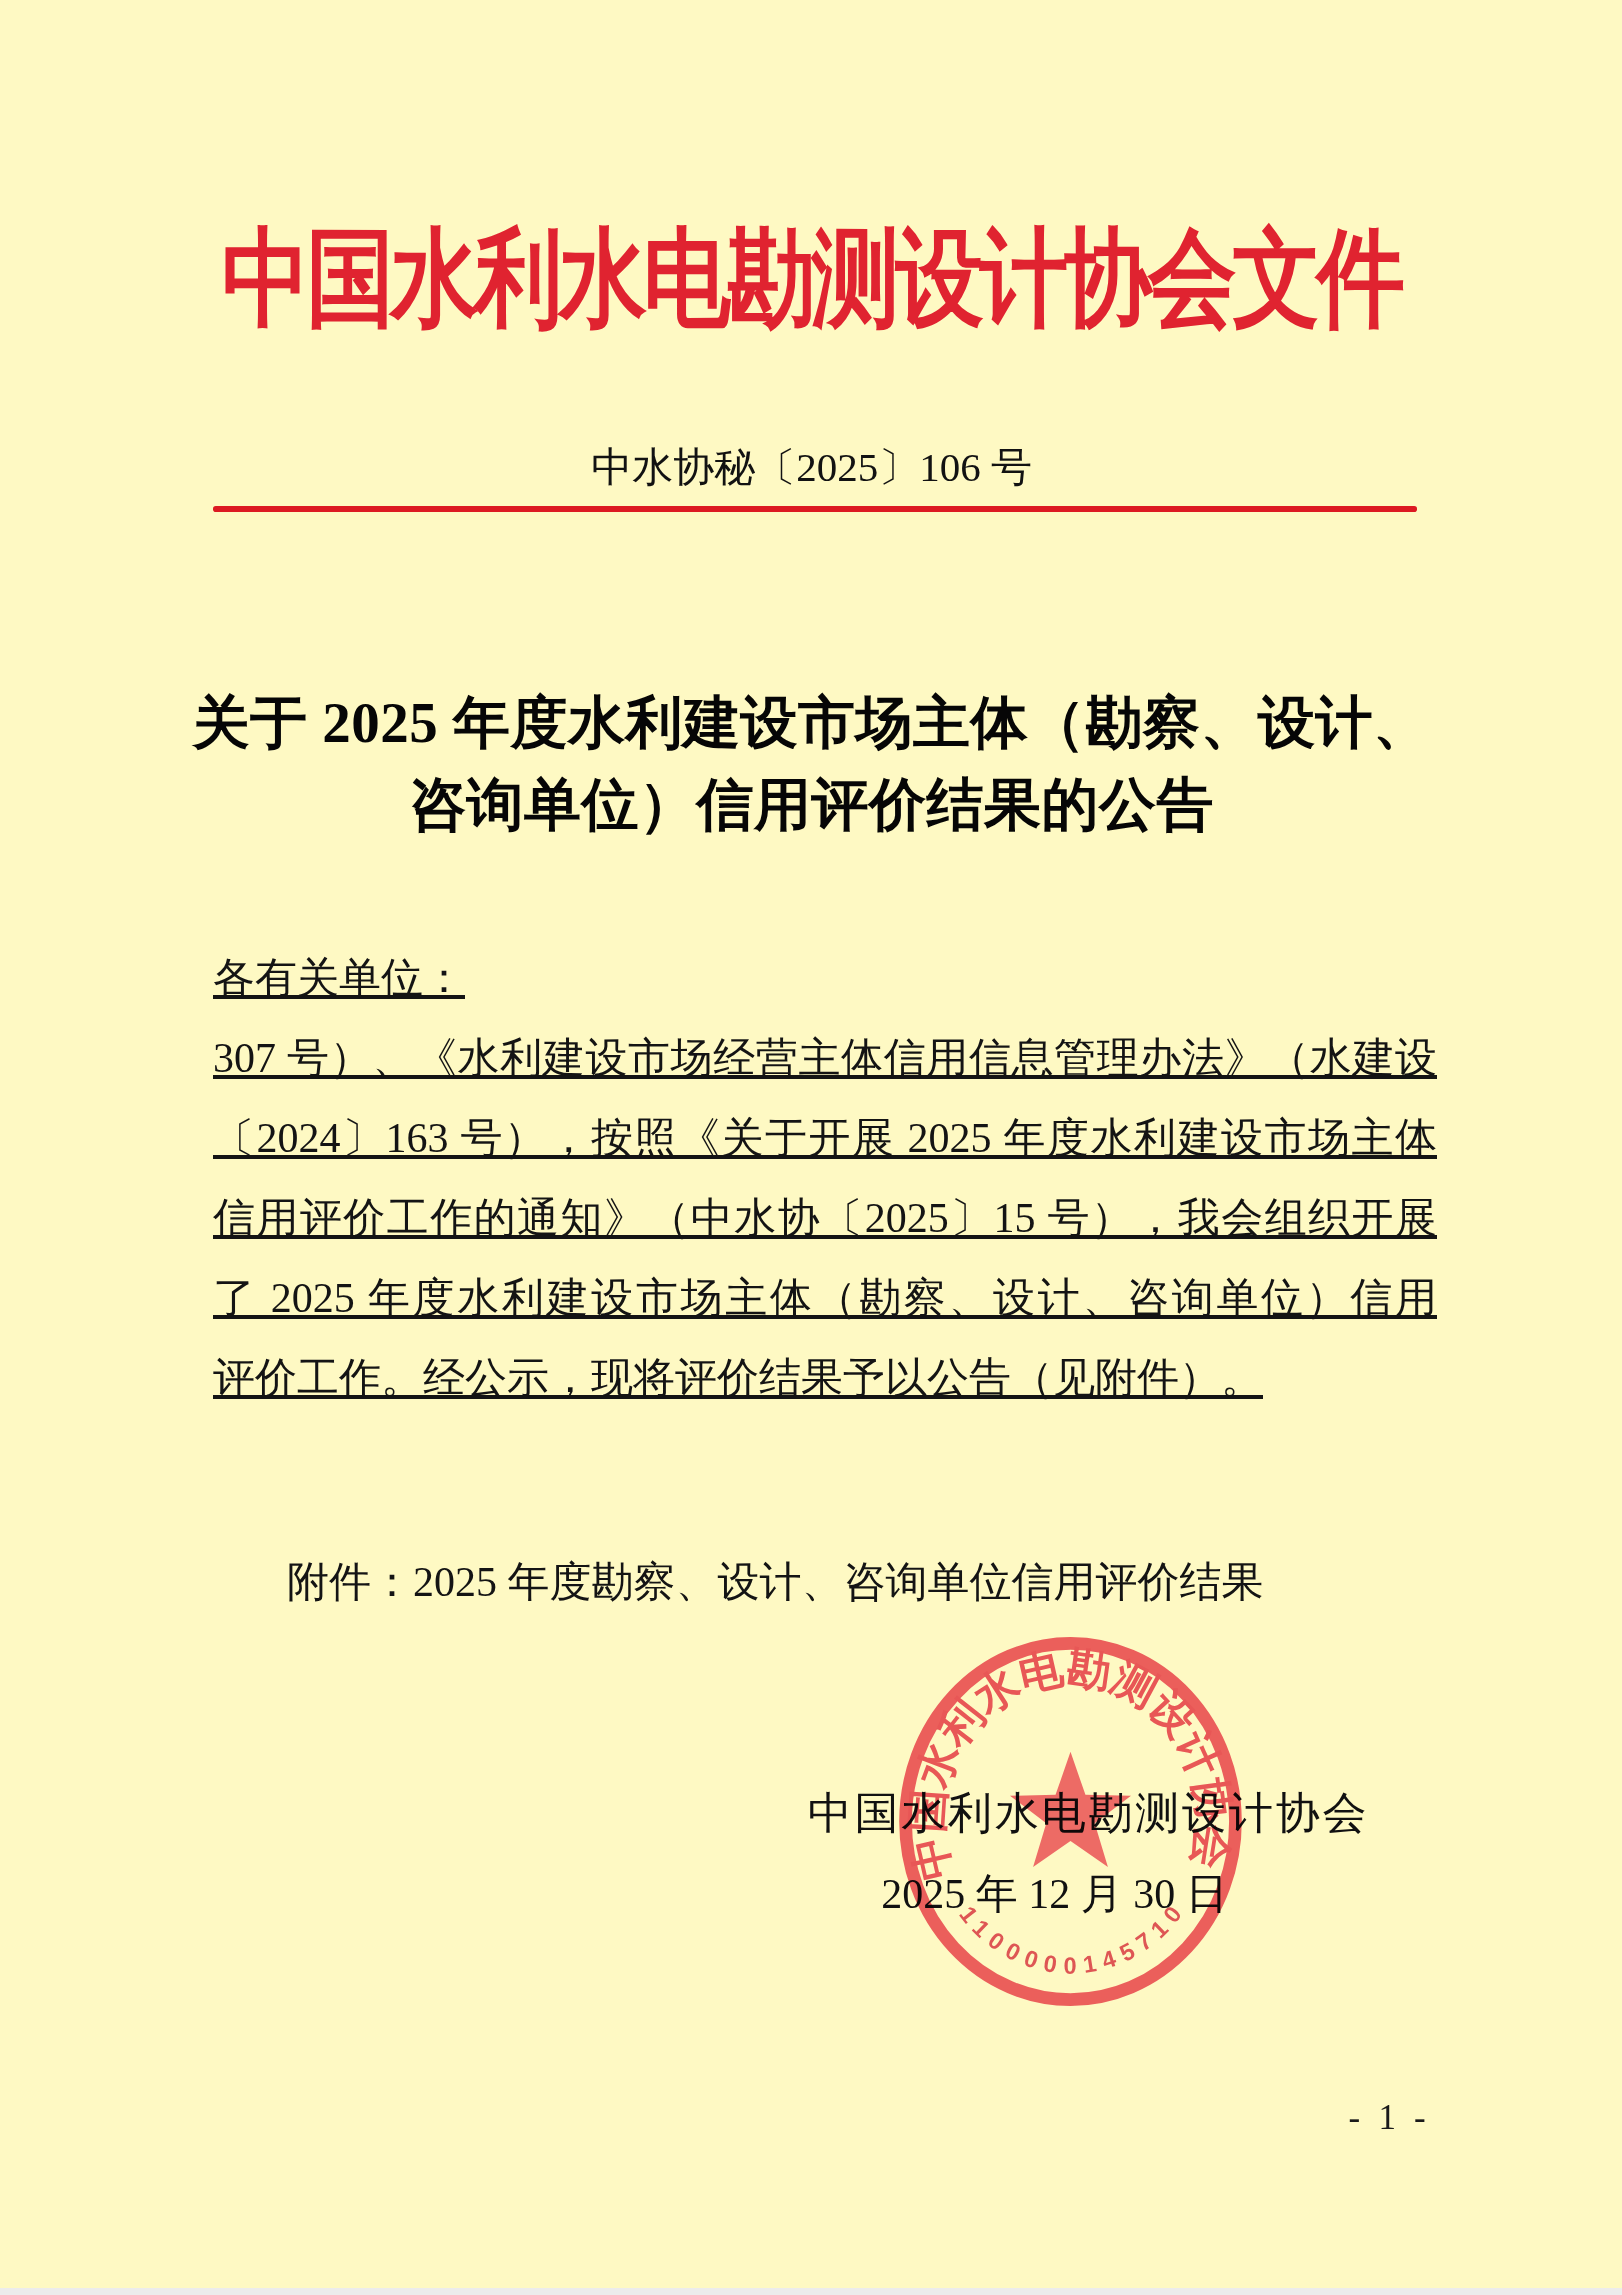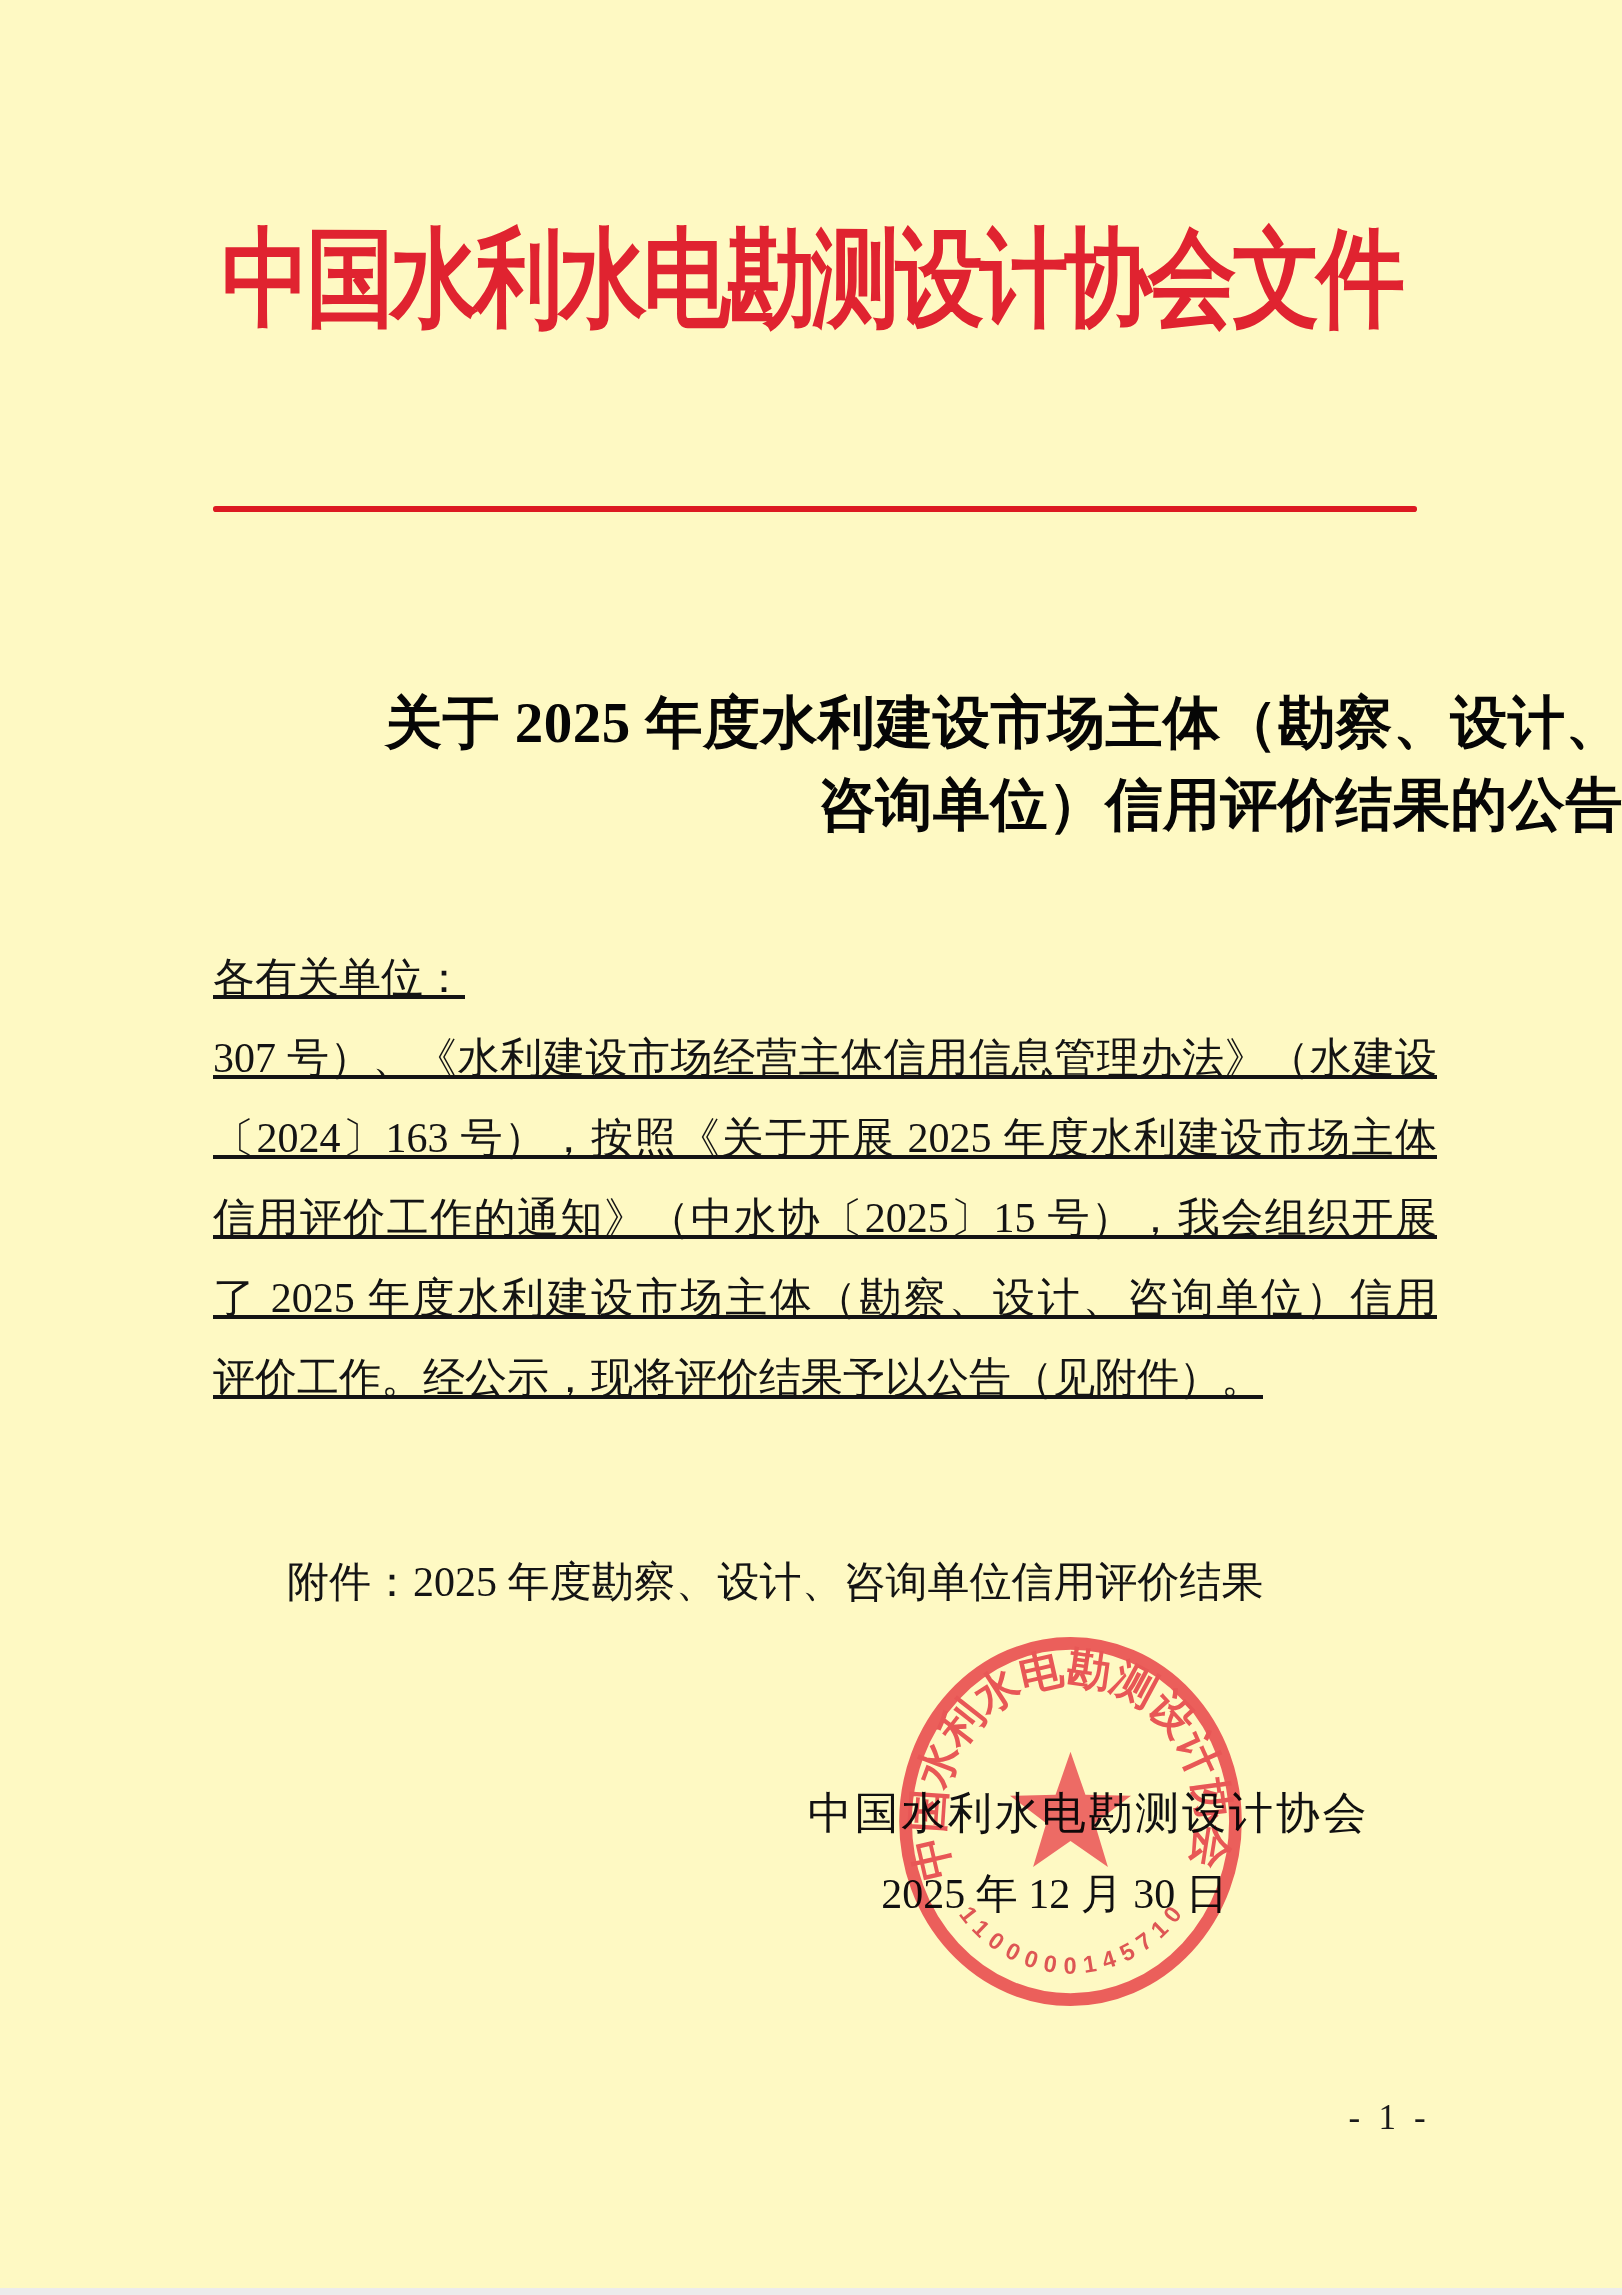--- a/index.html
+++ b/index.html
@@ -31,21 +31,21 @@
     font-size:41px;color:#121212;
     white-space:nowrap;
   }
   .red-rule{
     position:absolute;left:213px;top:506px;
     width:1204px;height:6.1px;
     background:#dc1a22;border-radius:2.8px;
   }
   .doc-title{
     position:absolute;top:682px;left:0;width:100%;
-    text-align:right;
+    text-align:center;
     font-size:57px;font-weight:bold;color:#060606;
     line-height:82px;letter-spacing:0.5px;
     white-space:nowrap;
   }
   .body-block{
     position:absolute;left:213px;top:938px;width:1224px;
     font-size:42px;line-height:80px;
     color:#141414;
     text-decoration:underline;
   }
@@ -99,20 +99,21 @@
 </style>
 </head>
 <body>
 
 <div class="page">
 
   <div class="org-title">
     <span class="org-title-inner">中国水利水电勘测设计协会文件</span>
   </div>
 
+  <div class="doc-number">中水协秘〔2025〕106 号</div>
 
   <div class="red-rule"></div>
 
   <div class="doc-title">
     <div>关于 2025 年度水利建设市场主体（勘察、设计、</div>
     <div>咨询单位）信用评价结果的公告</div>
   </div>
 
   <div class="body-block">
     <div class="bline">各有关单位：</div>

